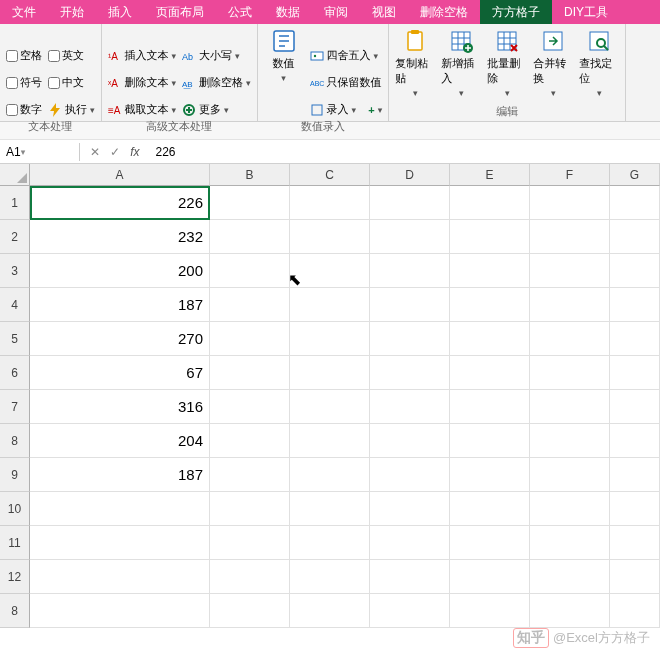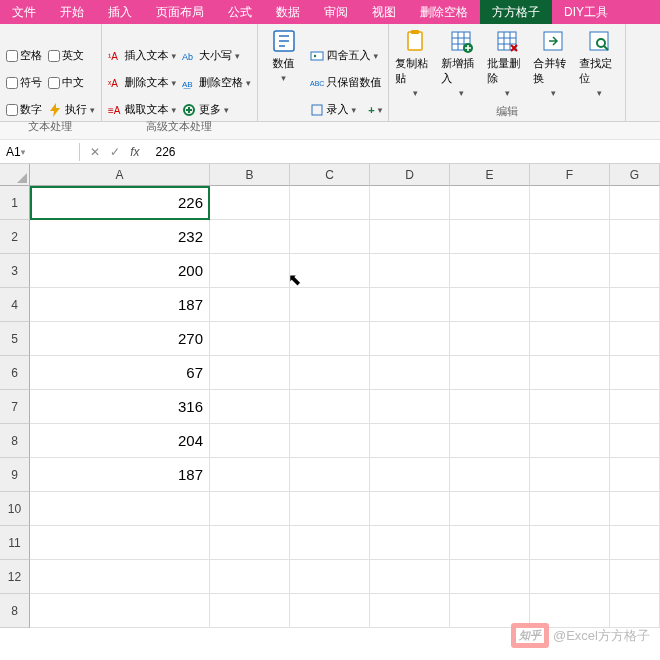--- a/index.html
+++ b/index.html
@@ -40,21 +40,21 @@
   .grid { display: grid; grid-template-columns: 30px 180px 80px 80px 80px 80px 80px 50px; }
   .hdr { background: #efefef; border-right: 1px solid #d0d0d0; border-bottom: 1px solid #b0b0b0; text-align: center; font-size: 12px; color:#444; height: 22px; line-height: 22px; }
   .corner { background:#efefef; border-right:1px solid #b0b0b0; border-bottom:1px solid #b0b0b0; position:relative;}
   .corner::after { content:""; position:absolute; right:2px; bottom:2px; width:0;height:0;border-left:10px solid transparent; border-bottom:10px solid #b0b0b0;}
   .rowhd { background: #efefef; border-right: 1px solid #b0b0b0; border-bottom: 1px solid #d0d0d0; text-align: center; font-size: 12px; color:#444; height: 34px; line-height: 34px;}
   .cell { border-right: 1px solid #e0e0e0; border-bottom: 1px solid #e0e0e0; height: 34px; line-height: 34px; text-align: right; padding-right: 6px; font-size: 15px; color:#000;}
   .cell.sel { outline: 2px solid #107b40; outline-offset: -2px; }
   
   
   .wm { position: absolute; right: 10px; bottom: 12px; color: #bbb; font-size: 13px; display:flex; align-items:center; gap:4px;}
-  .wm .z { font-weight:bold; border:5px solid #fca5a5; border-radius:3px; padding:0 3px; font-size:11px;font-style:italic;}
+  .wm .z { font-weight:bold; border:1px solid #fca5a5; border-radius:3px; padding:0 3px; font-size:14px;}
   
   
   .cursor { position:absolute; left:288px; top:270px; font-size:16px; color:#000; pointer-events:none;}
   
   
   svg { display:block; }
 </style>
 </head>
 <body>
 
@@ -209,20 +209,21 @@
             </span>
             <span>只保留数值</span>
           </div>
         <div class="btn"><span class="ic">
               <svg viewBox="0 0 14 14">
                 <rect x="2" y="2" width="10" height="10" fill="none" stroke="#2a73c2"></rect>
               </svg>
             </span><span>录入</span><span class="dd">▾</span>&nbsp;&nbsp;<span style="color:#107b40;font-weight:bold">+</span><span class="dd">▾</span></div>
       </div>
     </div>
+    <div class="group-label">数值录入</div>
   </div>
 
   <div class="group">
     <div class="group-body">
       <div class="bigbtn">
           <span class="ic">
             <svg viewBox="0 0 26 26">
               <rect x="6" y="4" width="14" height="18" rx="1" fill="#fff" stroke="#e8a400" stroke-width="1.5"></rect>
               <rect x="9" y="2" width="8" height="4" rx="1" fill="#e8a400"></rect>
             </svg>

